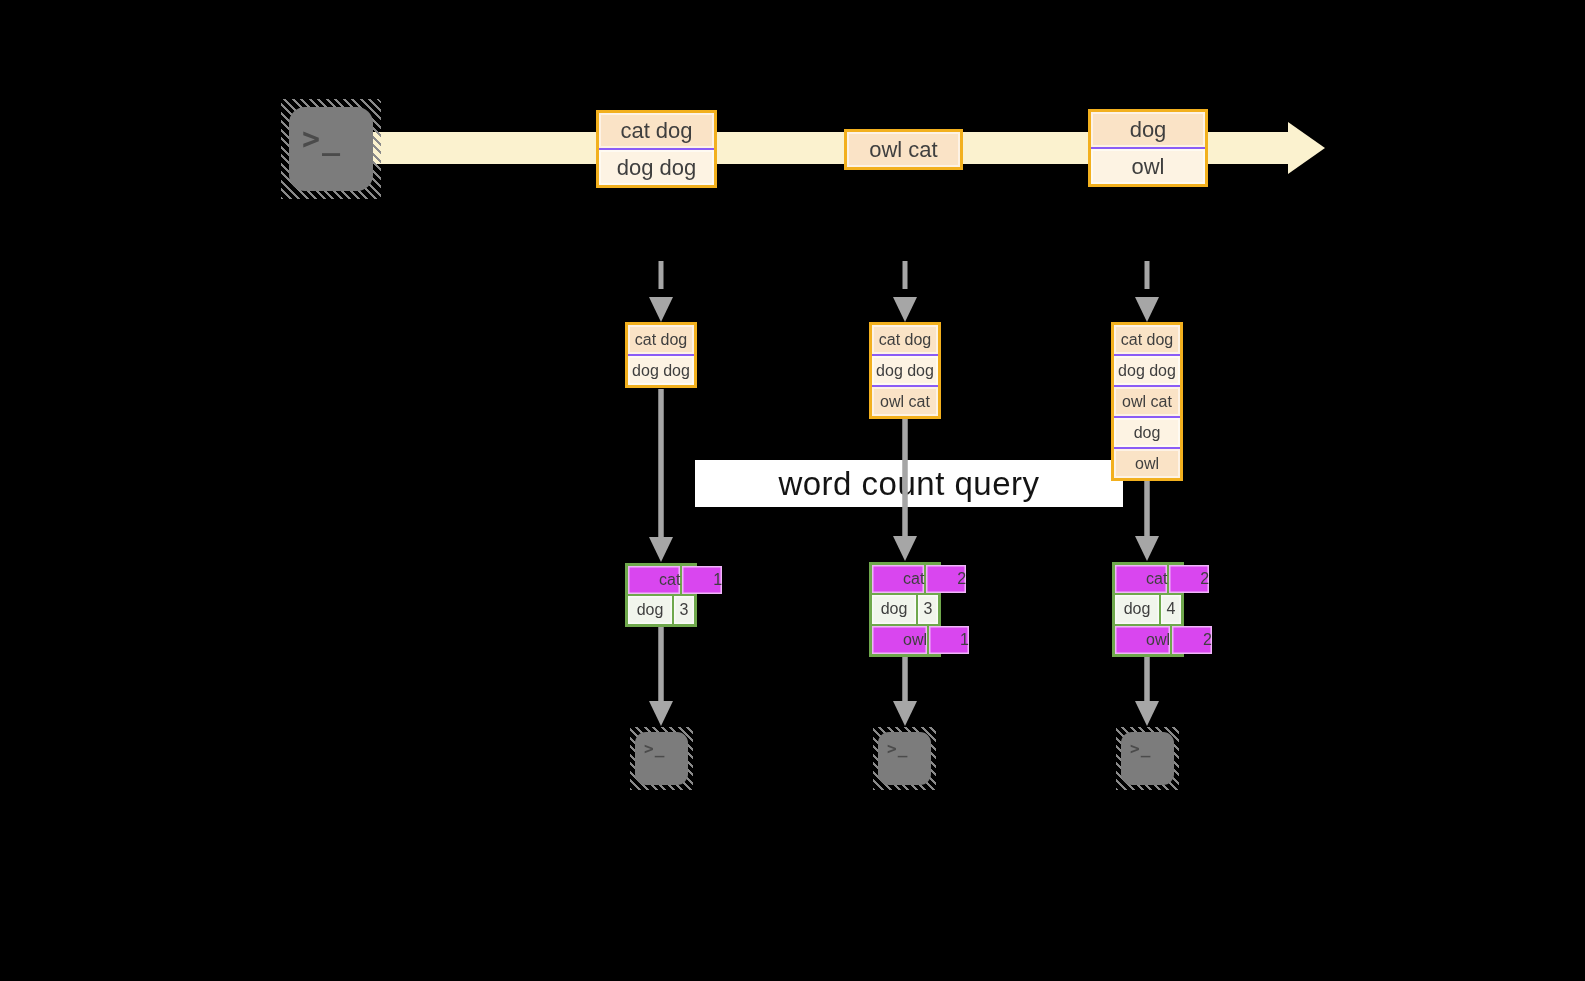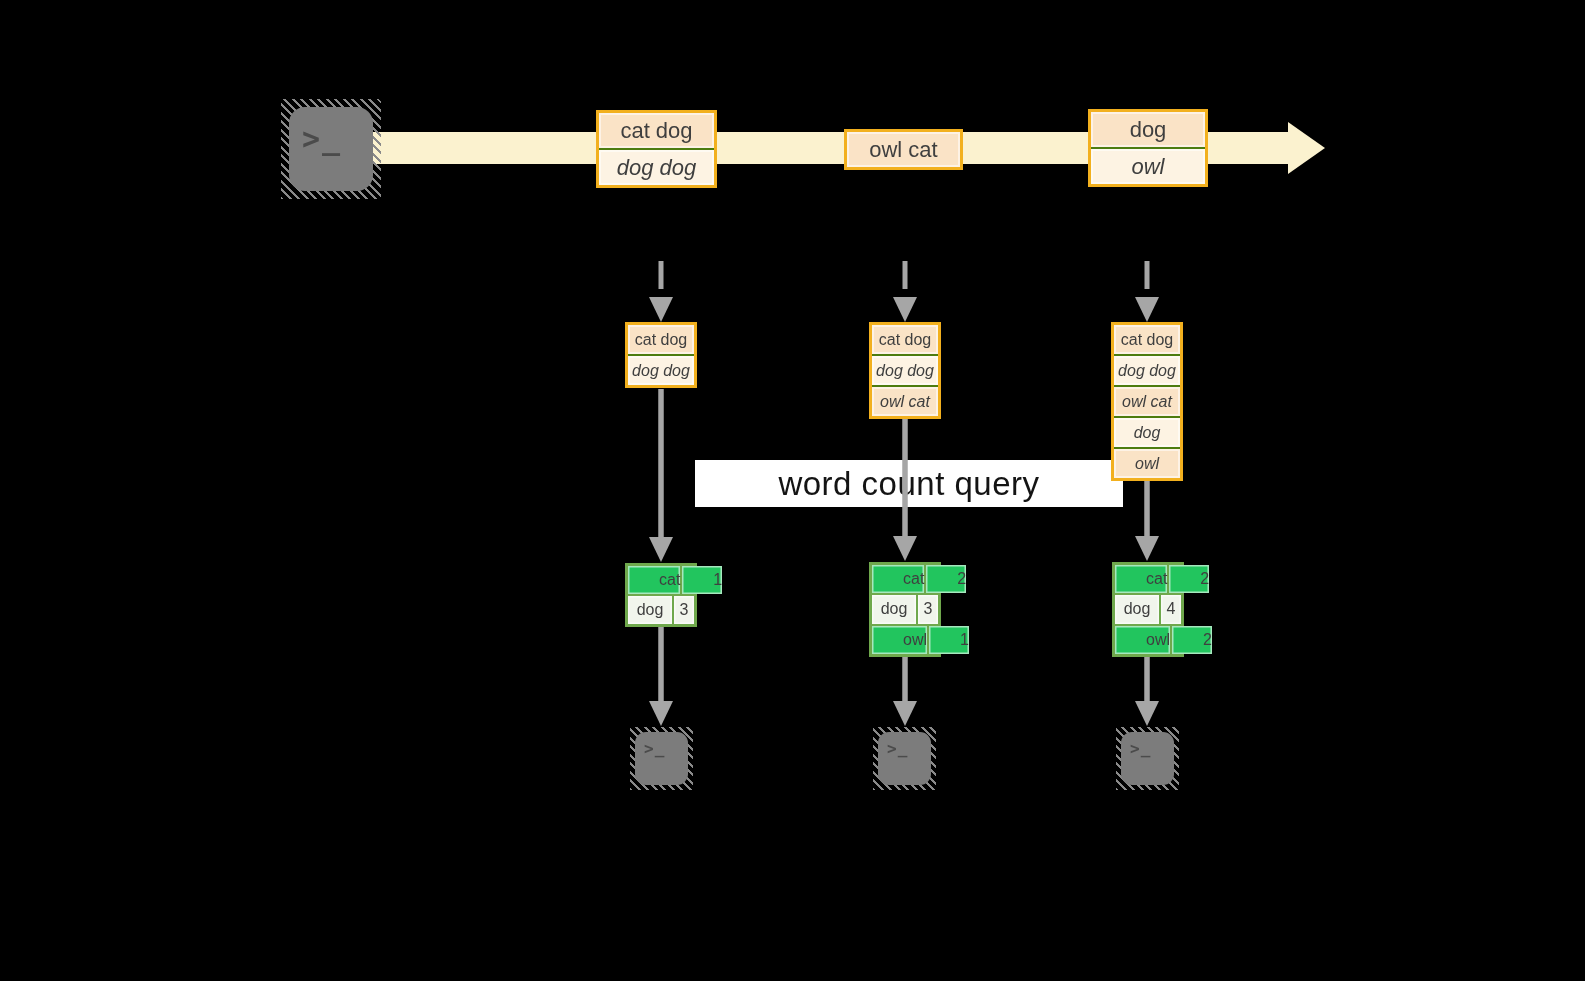--- a/index.html
+++ b/index.html
@@ -35,40 +35,40 @@
 
   
   .obox{
     border:3px solid #f2b01e;box-sizing:border-box;
     display:flex;flex-direction:column;
   }
   .obox .row{
     flex:1;display:flex;align-items:center;justify-content:center;
     box-shadow:inset 0 0 0 2px rgba(255,255,255,0.55);
   }
-  .obox .row + .row{border-top:2px solid #4d7c0f;font-style:italic;}
+  .obox .row + .row{border-top:2px solid #8b5cf6;}
   .fill-dark{background:#fae3c6;}
   .fill-light{background:#fdf3e3;}
   .ev .row{font-size:22px;}
   .buf .row{font-size:16px;}
 
   
   .gtable{
     border:3px solid #6fa84c;box-sizing:border-box;background:#6fa84c;
     display:flex;flex-direction:column;
   }
   .gtable .grow{flex:1;display:flex;}
   .gtable .grow + .grow{margin-top:2px;}
   .gcell{
     display:flex;align-items:center;justify-content:center;
     font-size:16px;box-shadow:inset 0 0 0 1.5px rgba(255,255,255,0.6);
   }
   .gcell.word{width:44px;}
   .gcell.count{flex:1;margin-left:2px;}
-  .g-dark{background:#22c55e;padding-left:31px;}
+  .g-dark{background:#d946ef;padding-left:31px;}
   .g-light{background:#f1f5ec;}
 
   
   .banner{
     background:#ffffff;display:flex;align-items:center;justify-content:center;
     z-index:1;
   }
   .banner span{
     font-size:33px;font-weight:300;color:#141414;letter-spacing:0.5px;
     font-family:"Liberation Sans","DejaVu Sans",sans-serif;

